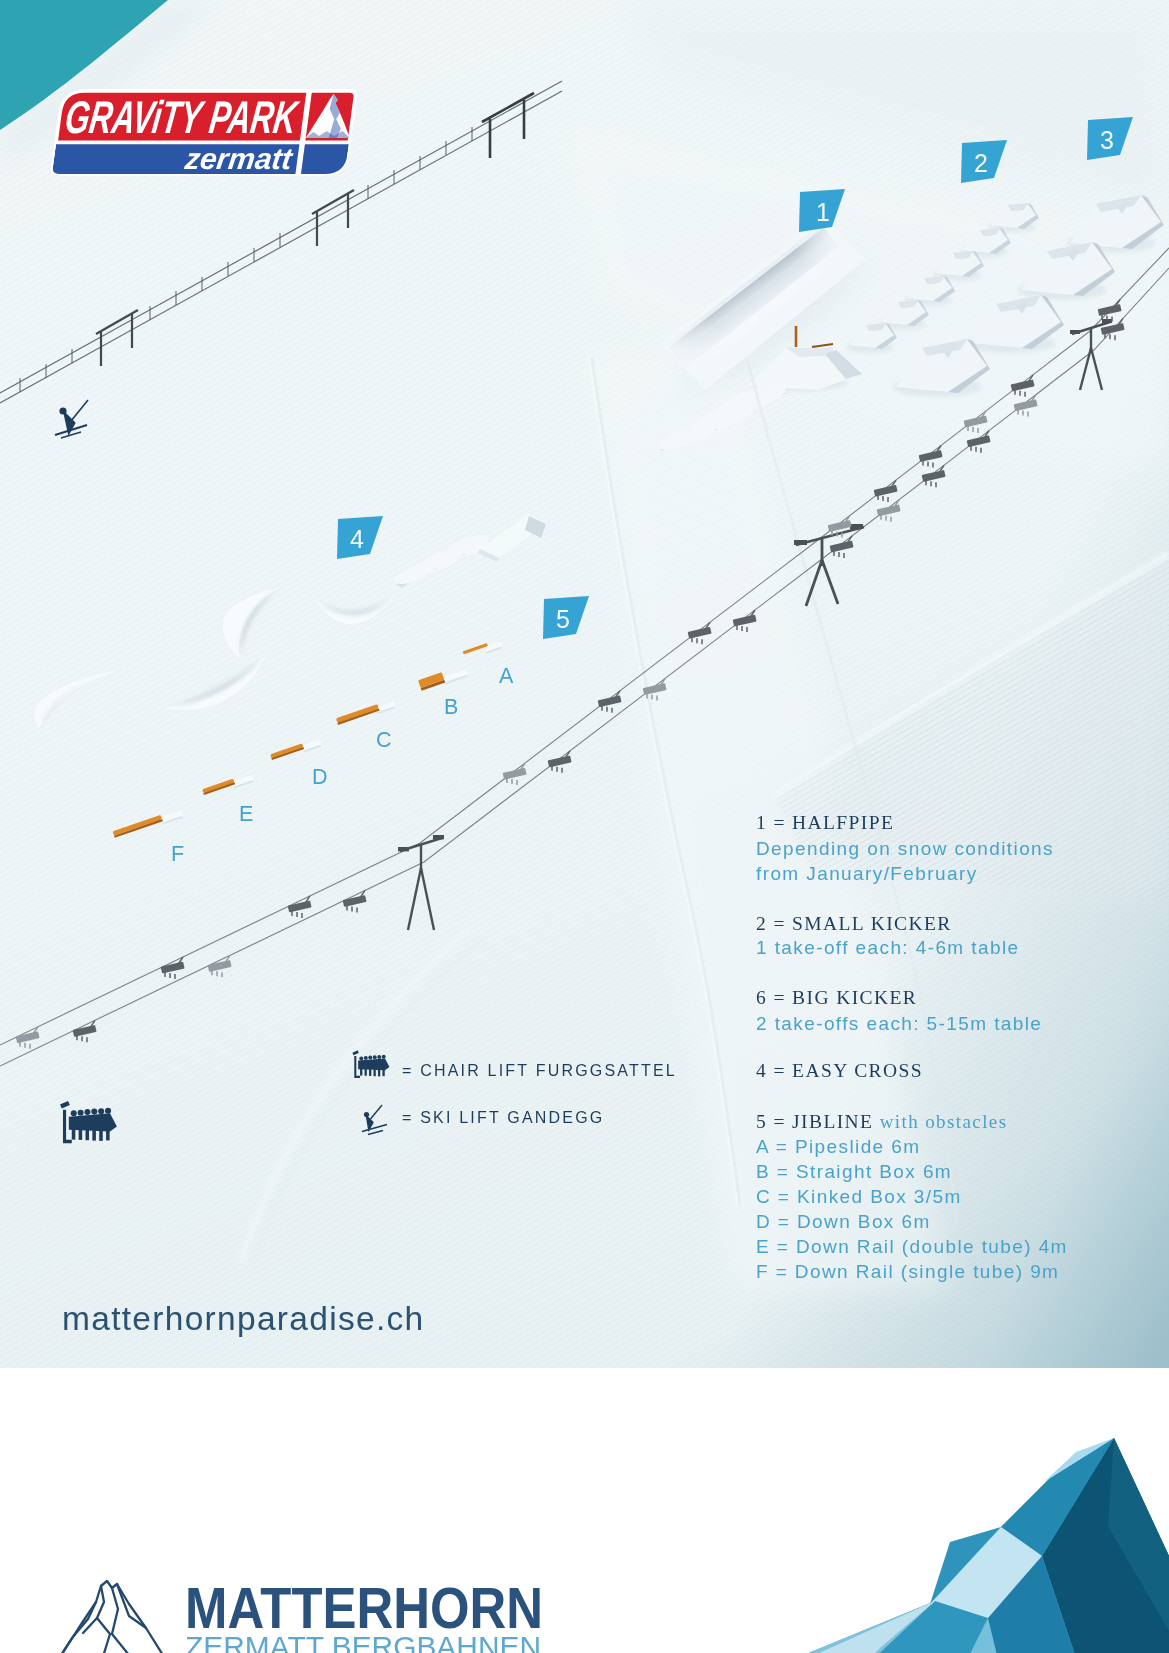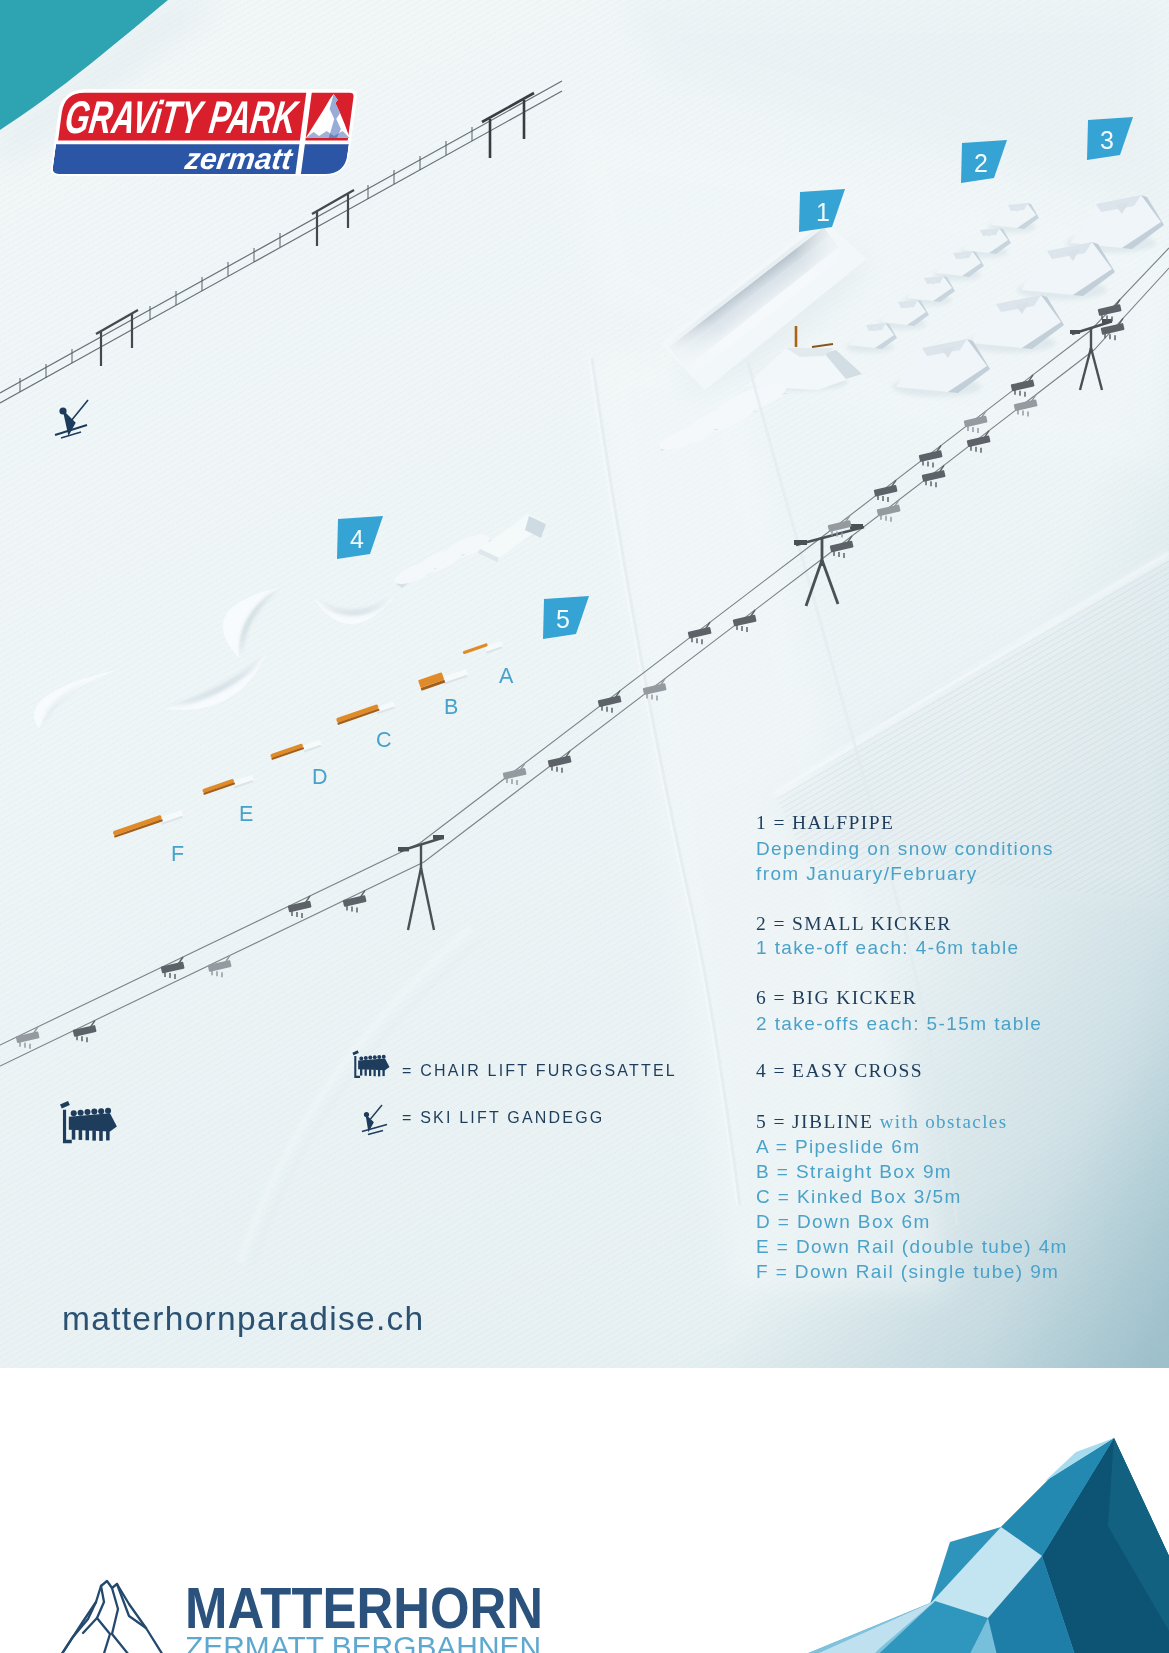--- a/index.html
+++ b/index.html
@@ -575,21 +575,21 @@
     <div class="txt leg-d" style="left:756px;top:987px">6 = BIG KICKER</div>
 
     <div class="txt leg-l" style="left:756px;top:1013px">2 take-offs each: 5-15m table</div>
 
     <div class="txt leg-d" style="left:756px;top:1060px">4 = EASY CROSS</div>
 
     <div class="txt leg-d" style="left:756px;top:1111px">5 = JIBLINE <span class="leg-l">with obstacles</span></div>
 
     <div class="txt leg-l" style="left:756px;top:1136px">A = Pipeslide 6m</div>
 
-    <div class="txt leg-l" style="left:756px;top:1161px">B = Straight Box 9m</div>
+    <div class="txt leg-l" style="left:756px;top:1161px">B = Straight Box 6m</div>
 
     <div class="txt leg-l" style="left:756px;top:1186px">C = Kinked Box 3/5m</div>
 
     <div class="txt leg-l" style="left:756px;top:1211px">D = Down Box 6m</div>
 
     <div class="txt leg-l" style="left:756px;top:1236px">E = Down Rail (double tube) 4m</div>
 
     <div class="txt leg-l" style="left:756px;top:1261px">F = Down Rail (single tube) 9m</div>
 
     <div class="txt leg-s" style="left:402px;top:1062px">= CHAIR LIFT FURGGSATTEL</div>

